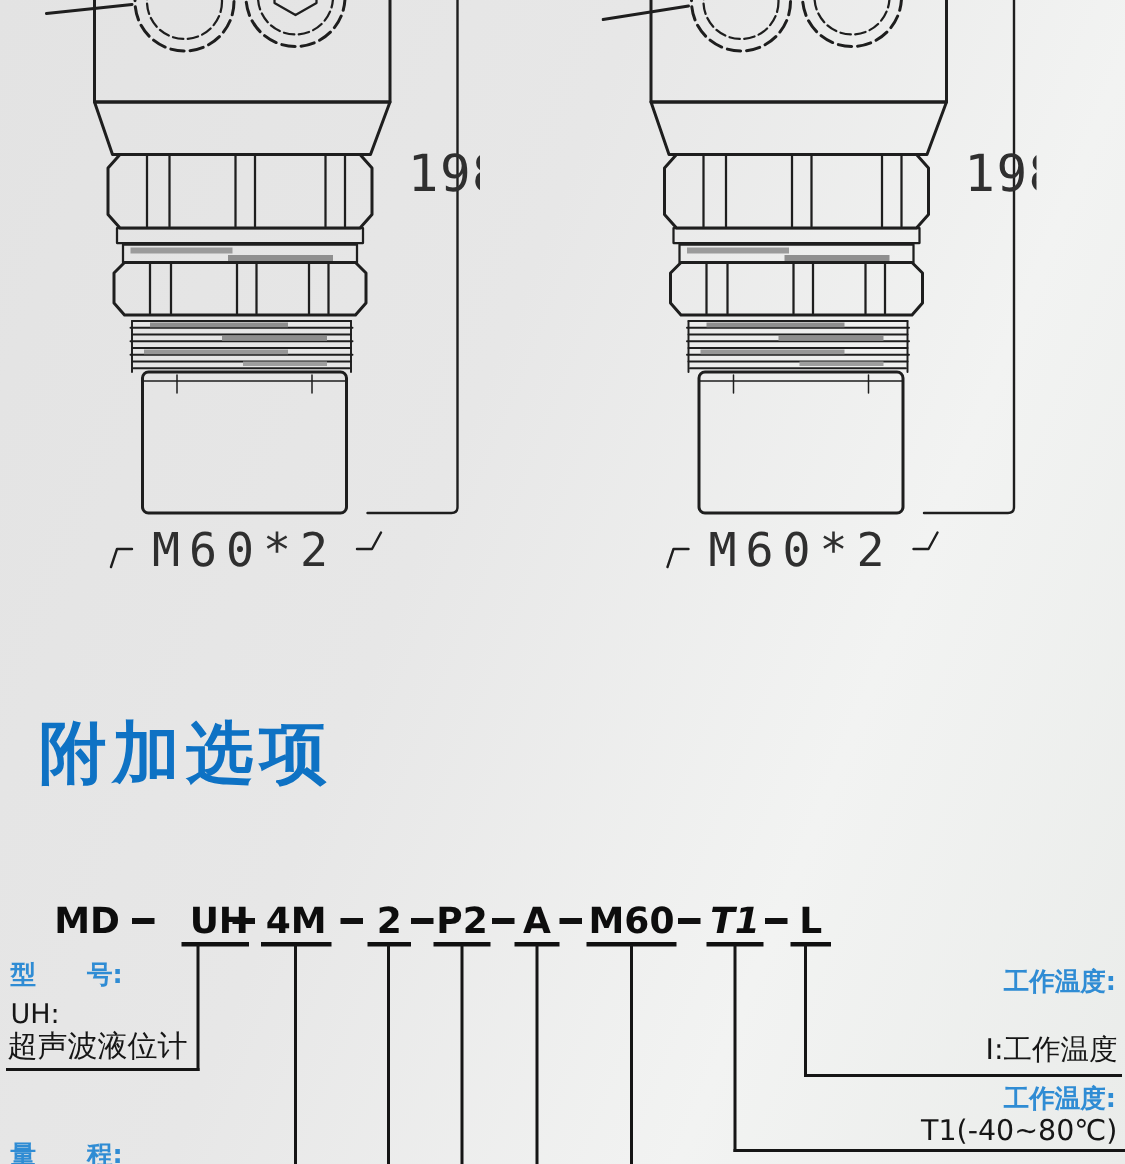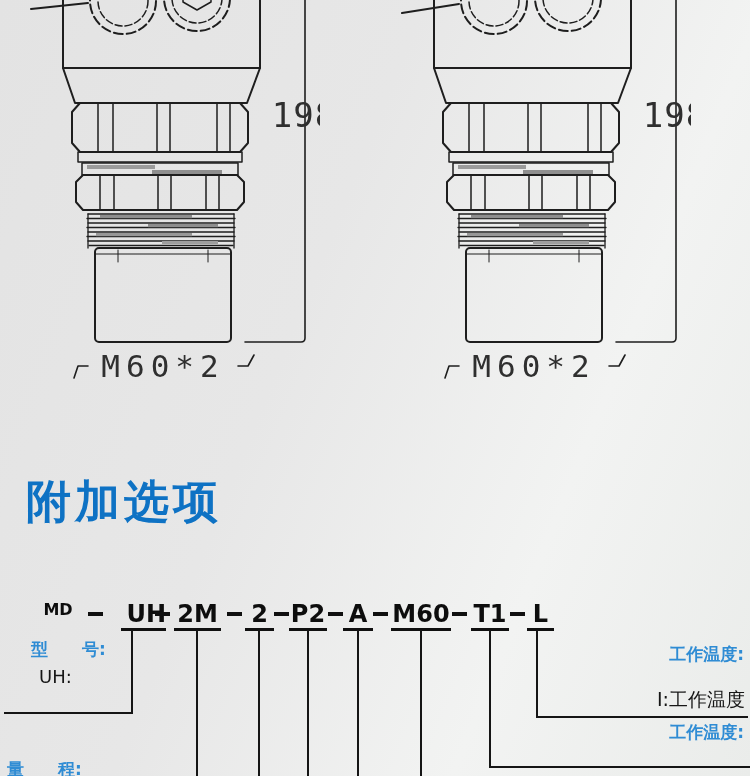--- a/index.html
+++ b/index.html
@@ -15,26 +15,26 @@
        fill:#2f2f2f;font-size:34px;letter-spacing:1px;}
   .cad-small{font-size:31px;letter-spacing:6px;}
 
   
   .section-title{position:absolute;left:26px;top:472px;font-size:45px;font-weight:bold;
                  letter-spacing:4px;color:#0e72c4;}
 
   
   .code-row{position:absolute;left:0;top:600px;width:750px;height:34px;}
   .code-prefix{position:absolute;left:36px;width:44px;top:0;text-align:center;
-               font-size:16px;font-weight:bold;color:#0d0d0d;}
+               font-size:24px;font-weight:bold;color:#0d0d0d;}
   .seg{position:absolute;top:0;text-align:center;font-size:24px;font-weight:bold;color:#0d0d0d;
        padding-bottom:2px;border-bottom:3px solid #101010;height:26px;}
   .s1{left:121px;width:45px;text-align:right;} .s2{left:174px;width:47px;} .s3{left:245px;width:29px;}
   .s4{left:289px;width:38px;} .s5{left:343px;width:30px;} .s6{left:391px;width:60px;}
-  .s7{left:471px;width:38px;} .s8{left:527px;width:27px;}
+  .s7{left:471px;width:38px;font-style:italic;} .s8{left:527px;width:27px;}
   .dash{position:absolute;top:12px;width:15px;height:4px;background:#101010;}
   .d1{left:88px;} .d2{left:155px;} .d3{left:227px;} .d4{left:274px;} .d5{left:328px;}
   .d6{left:373px;} .d7{left:452px;} .d8{left:510px;}
 
   
   .vline{position:absolute;width:2px;background:#151515;}
   .hline{position:absolute;height:2px;background:#151515;}
   .v-uh{left:131px;top:630px;height:84px;}
   .v-5m{left:196px;top:630px;height:146px;}
   .v-2{left:258px;top:630px;height:146px;}
@@ -43,22 +43,22 @@
   .v-m60{left:420px;top:630px;height:146px;}
   .v-t1{left:489px;top:630px;height:138px;}
   .v-l{left:536px;top:630px;height:88px;}
   .h-uh{left:4px;top:712px;width:129px;}
   .h-l{left:536px;top:716px;width:212px;}
   .h-t1{left:489px;top:766px;width:261px;}
 
   
   .lbl{position:absolute;white-space:nowrap;}
   .lbl-blue{color:#2f8cd4;font-weight:700;font-size:17px;}
-  .lbl-dark{color:#161616;font-size:18px;margin-left:32px;}
-  .lbl-model{left:7px;top:638px;margin-left:24px;}
+  .lbl-dark{color:#161616;font-size:18px;}
+  .lbl-model{left:7px;top:638px;}
   .lbl-uh{left:7px;top:666px;}
   .lbl-uh-desc{left:5px;top:684px;font-size:20px;}
   .lbl-range{left:7px;top:722px;margin-top:36px;}
   .lbl-range-v{left:5px;top:746px;font-size:19px;}
   .lbl-opt{right:6px;top:643px;}
   .lbl-opt1{right:5px;top:664px;font-size:19px;}
   .lbl-opt2{right:5px;top:687px;font-size:19px;}
   .lbl-temp{right:6px;top:721px;}
   .lbl-temp-v{right:5px;top:743px;font-size:19px;}
 </style>
@@ -142,21 +142,21 @@
     </svg>
   </div>
 
   <div class="section-title" style="color: rgb(14, 114, 196);">附加选项</div>
 
   <div class="code-row">
     <span class="code-prefix">MD</span>
     <span class="dash d1"></span>
     <span class="seg s1">UH</span>
     <span class="dash d2"></span>
-    <span class="seg s2">2M</span>
+    <span class="seg s2">4M</span>
     <span class="dash d3"></span>
     <span class="seg s3">2</span>
     <span class="dash d4"></span>
     <span class="seg s4">P2</span>
     <span class="dash d5"></span>
     <span class="seg s5">A</span>
     <span class="dash d6"></span>
     <span class="seg s6">M60</span>
     <span class="dash d7"></span>
     <span class="seg s7">T1</span>
@@ -171,19 +171,21 @@
   <div class="vline v-a"></div>
   <div class="vline v-m60"></div>
   <div class="vline v-t1"></div>
   <div class="vline v-l"></div>
   <div class="hline h-uh"></div>
   <div class="hline h-l"></div>
   <div class="hline h-t1"></div>
 
   <div class="lbl lbl-blue lbl-model" style="color: rgb(47, 140, 212);">型　　号:</div>
   <div class="lbl lbl-dark lbl-uh">UH:</div>
+  <div class="lbl lbl-dark lbl-uh-desc">超声波液位计</div>
   <div class="lbl lbl-blue lbl-range" style="color: rgb(47, 140, 212);">量　　程:</div>
 
   <div class="lbl lbl-blue lbl-opt" style="color: rgb(47, 140, 212);">工作温度:</div>
   <div class="lbl lbl-dark lbl-opt2">I:工作温度</div>
   <div class="lbl lbl-blue lbl-temp" style="color: rgb(47, 140, 212); text-align: right;">工作温度:</div>
+  <div class="lbl lbl-dark lbl-temp-v">T1(-40~80℃)</div>
 
 </div>
 
 </body></html>

